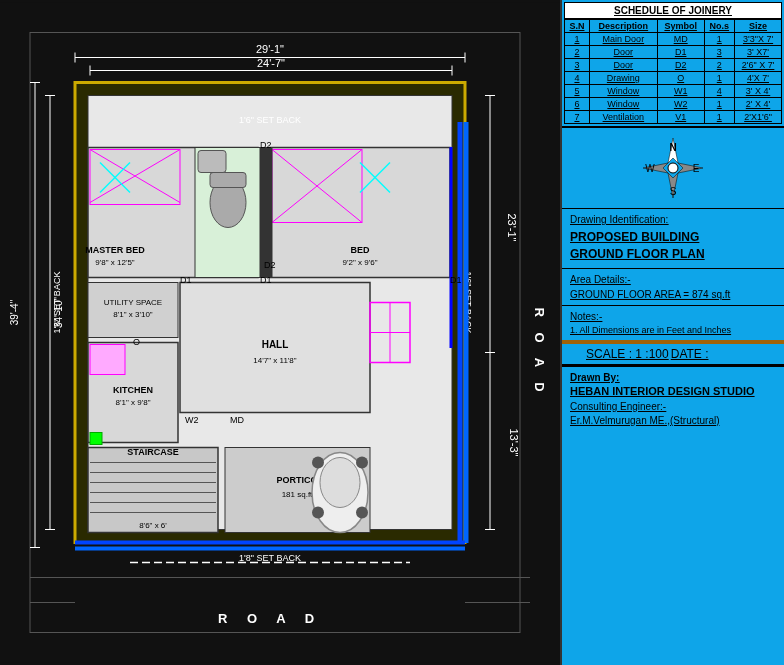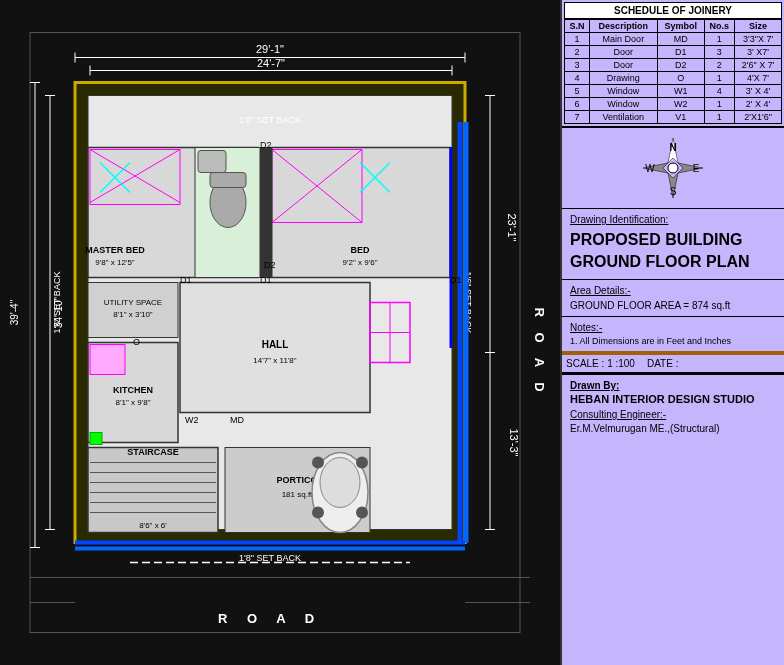--- a/index.html
+++ b/index.html
@@ -24,25 +24,26 @@
       background: #111;
       position: relative;
       display: flex;
       align-items: center;
       justify-content: center;
     }
     
     .info-panel {
       width: 224px;
       height: 665px;
-      background: #c4b5fd;
+      background: #0ea5e9;
       border-left: 2px solid #333;
       display: flex;
       flex-direction: column;
       font-size: 10px;
+      text-decoration: underline;
     }
     
     .joinery-table {
       border-bottom: 2px solid #000;
       padding: 2px;
     }
     .joinery-table table {
       width: 100%;
       border-collapse: collapse;
       font-size: 9px;
@@ -75,21 +76,21 @@
       padding: 5px 8px;
       border-bottom: 1px solid #000;
     }
     .drawing-id .underline {
       text-decoration: underline;
       font-size: 10px;
       margin-bottom: 4px;
     }
     .drawing-id .title-bold {
       font-weight: bold;
-      font-size: 16px;
+      font-size: 12px;
       line-height: 1.4;
     }
     
     .area-details {
       padding: 5px 8px;
       border-bottom: 1px solid #000;
     }
     .area-details .underline {
       text-decoration: underline;
       font-size: 10px;
@@ -100,25 +101,25 @@
       padding: 5px 8px;
       border-bottom: 4px solid #a16207;
     }
     .notes-section .underline {
       text-decoration: underline;
       font-size: 10px;
       margin-bottom: 3px;
     }
     
     .scale-date {
-      padding: 3px 4px;
+      padding: 3px 24px;
       border-bottom: 1px solid #000;
       display: flex;
-      gap: 12px;
-      font-size: 10px;
+      gap: 2px;
+      font-size: 12px;
     }
     
     .drawn-by {
       padding: 5px 8px;
       border-top: 2px solid #000;
       font-size: 10px;
       flex: 1;
     }
     .drawn-by .underline {
       text-decoration: underline;

